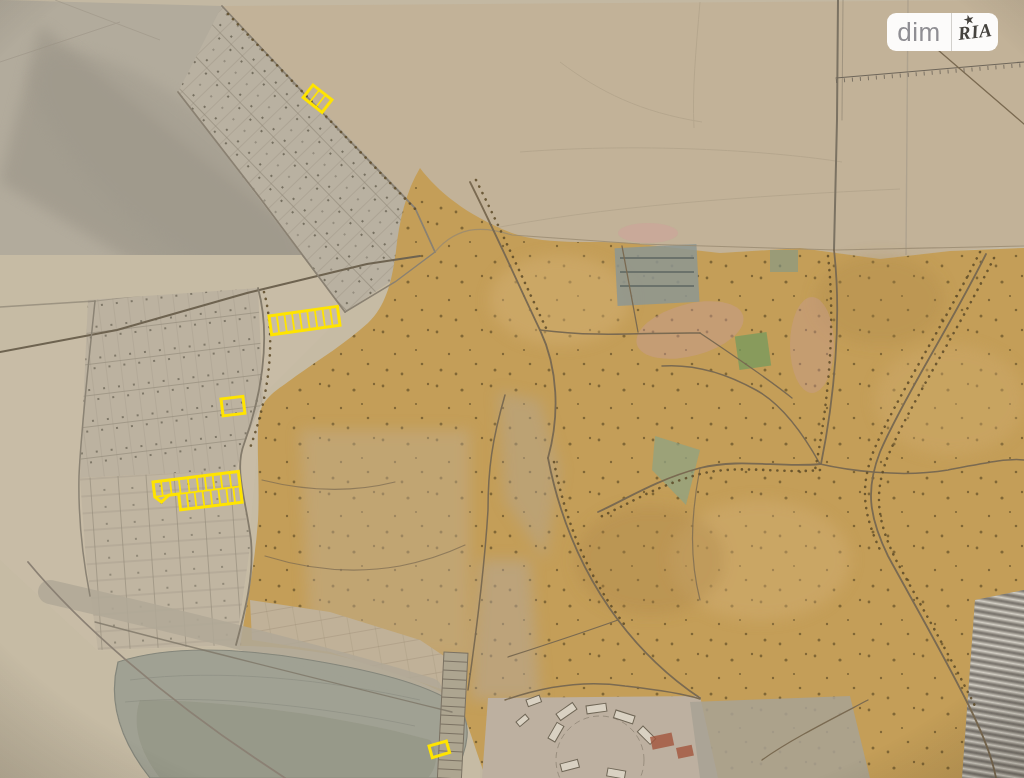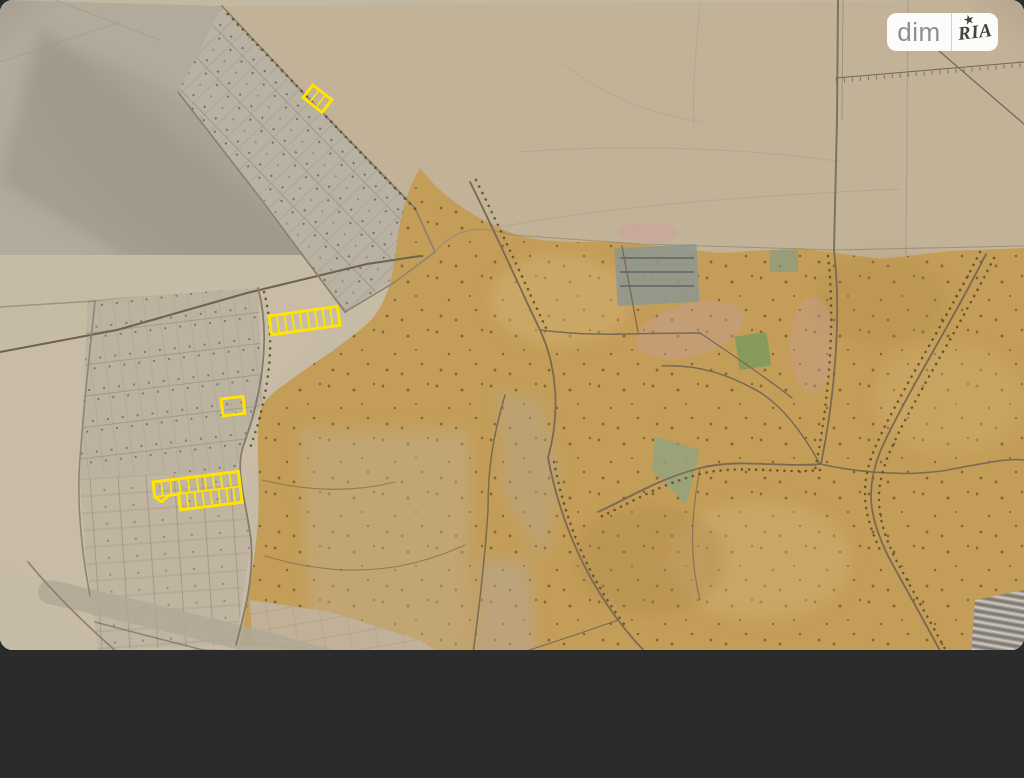--- a/index.html
+++ b/index.html
@@ -1,17 +1,17 @@
 <!DOCTYPE html>
 <html><head>
 <meta charset="utf-8">
 <style>
   html,body { margin:0; padding:0; background:#2b2b2b; }
-  .stage { position:relative; width:1024px; height:650px; overflow:hidden;
-           background:#14b8a6; font-family:"Liberation Sans", sans-serif;border-radius:13px; }
+  .stage { position:relative; width:1024px; height:778px; overflow:hidden;
+           background:#14b8a6; font-family:"Liberation Sans", sans-serif; }
   .stage svg { position:absolute; left:0; top:0; display:block; }
   
   .wm { position:absolute; top:13px; right:26px; display:flex; }
   .wm-left { width:64px; height:38px; background:rgba(255,255,255,.95);
              border-radius:9px 0 0 9px; display:flex; align-items:center;
              justify-content:center; font-size:26px; color:#8f8e93; letter-spacing:.5px; }
   .wm-right { width:46px; height:38px; background:rgba(255,255,255,.95);
               border-radius:0 9px 9px 0; border-left:1px solid #d2d0cc;
               position:relative; display:flex; align-items:center; justify-content:center; }
   .wm-ria { font-family:"Liberation Serif", serif; font-weight:bold; font-style:italic;

